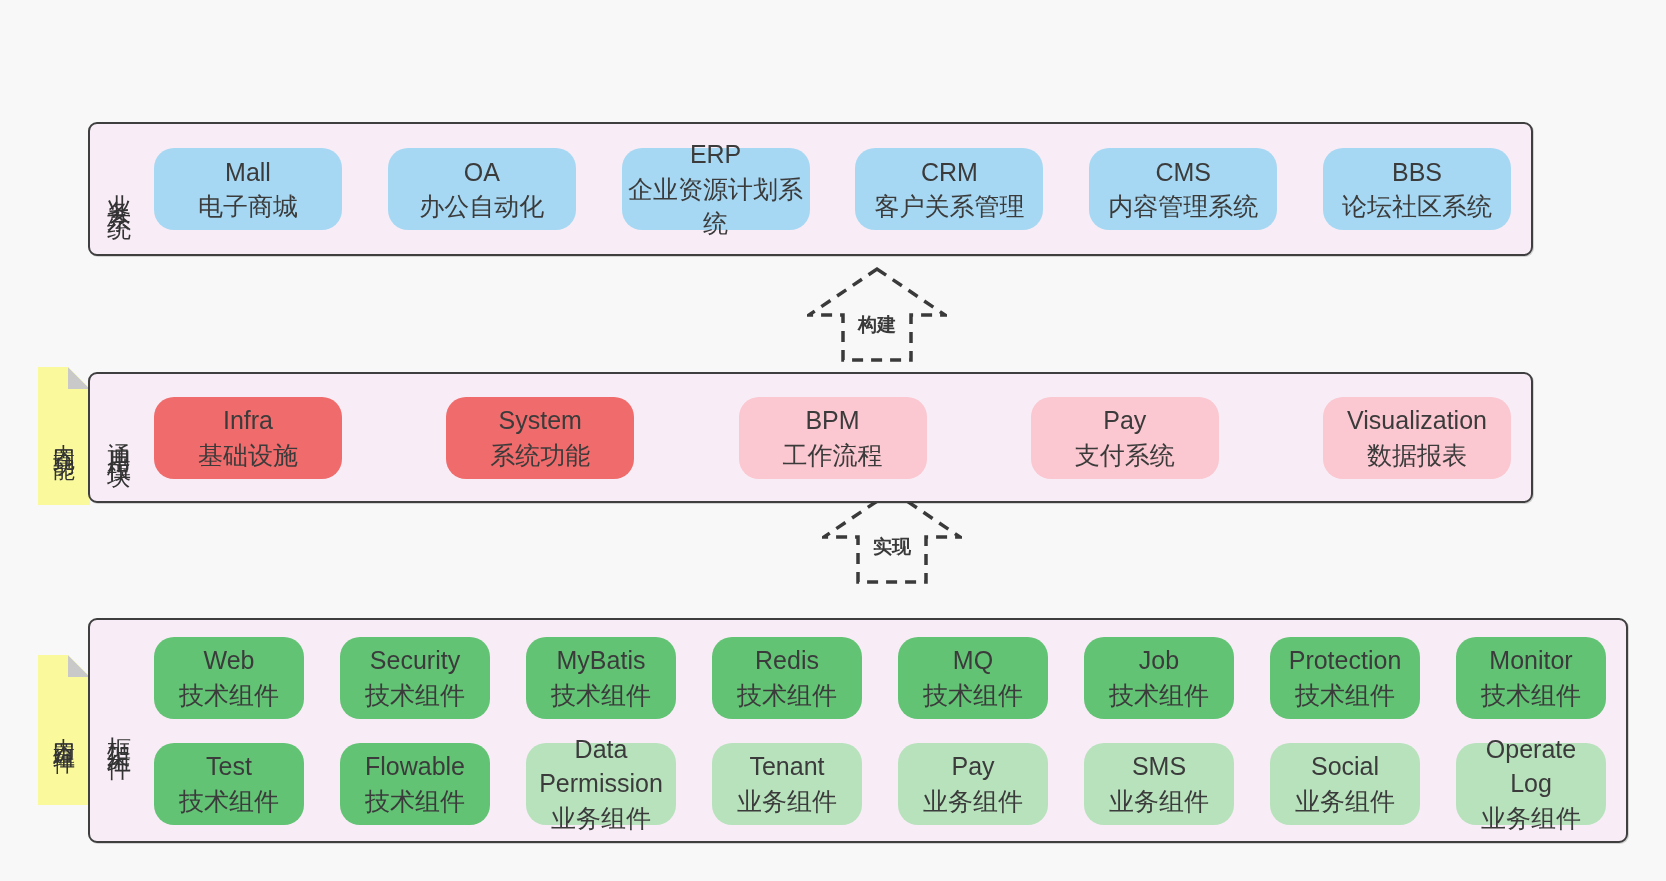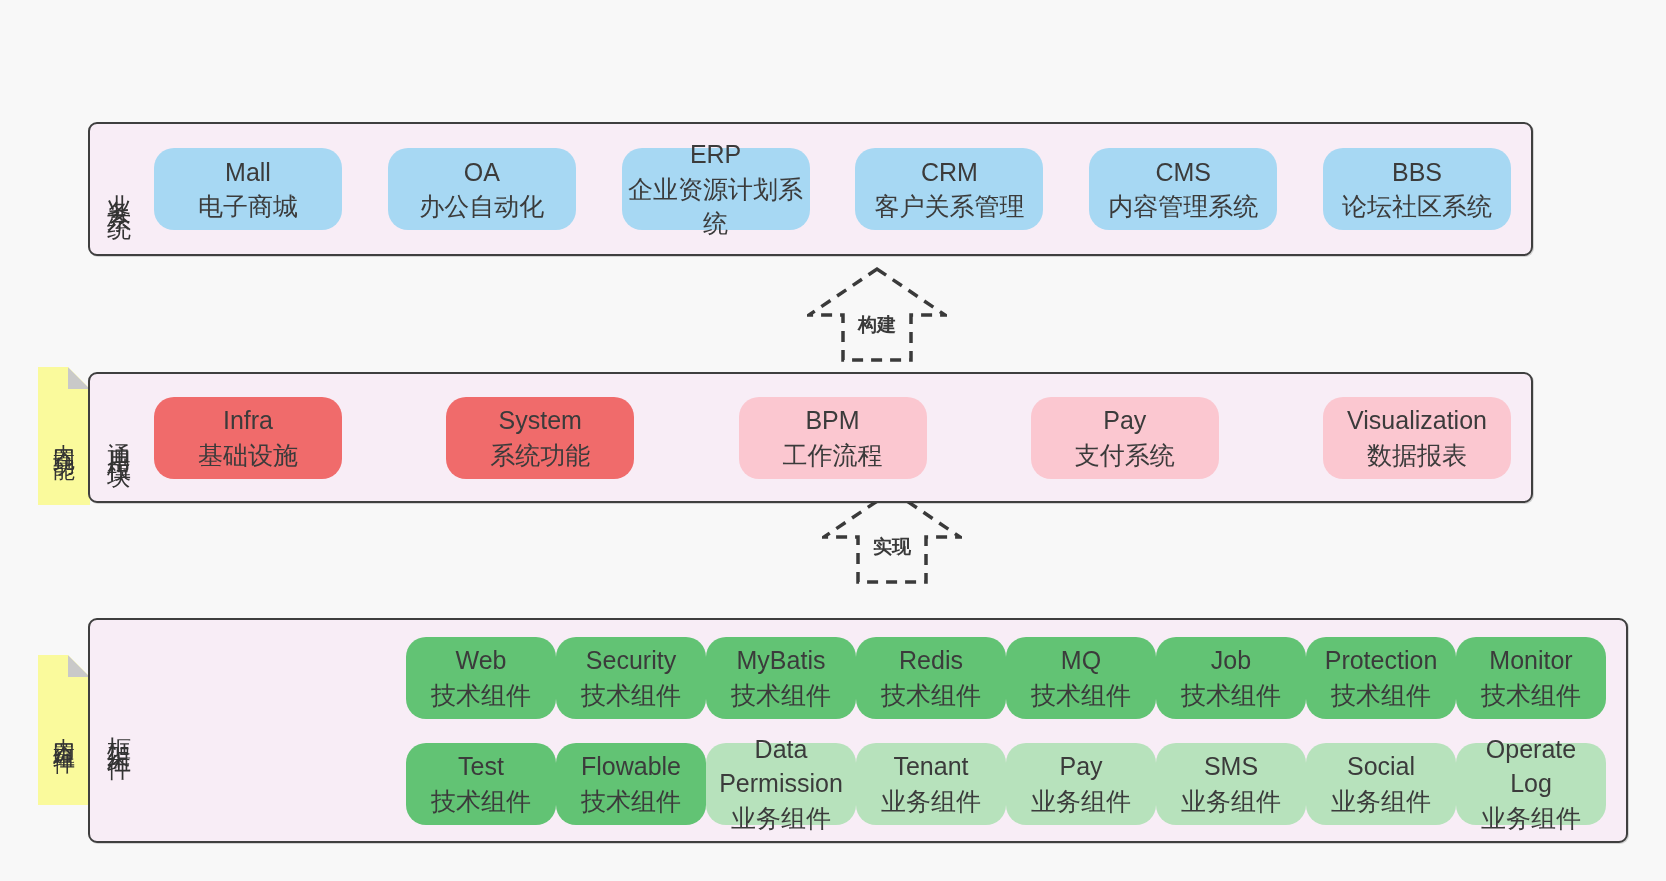--- a/index.html
+++ b/index.html
@@ -30,21 +30,21 @@
     display:flex; align-items:center; justify-content:center;
     writing-mode:vertical-rl; text-orientation:upright;
     font-size:24px; letter-spacing:7px; color:#333;
   }
   .boxes{
     flex:1; display:flex; align-items:center; justify-content:space-between;
     padding:0 20px 0 6px;
   }
   .rows{
     flex:1; display:flex; flex-direction:column; justify-content:center;
-    gap:24px; padding:0 20px 0 6px;align-items:flex-end;
+    gap:24px; padding:0 20px 0 6px;
   }
   .boxes-row{display:flex; justify-content:space-between;}
   .box{
     width:188px; height:82px; border-radius:20px;
     display:flex; flex-direction:column; align-items:center; justify-content:center;
     font-size:25px; line-height:1.38; text-align:center; color:var(--text);
   }
   .panel-framework .box{width:150px;}
   .box.blue{background:var(--blue);}
   .box.red{background:var(--red);}

